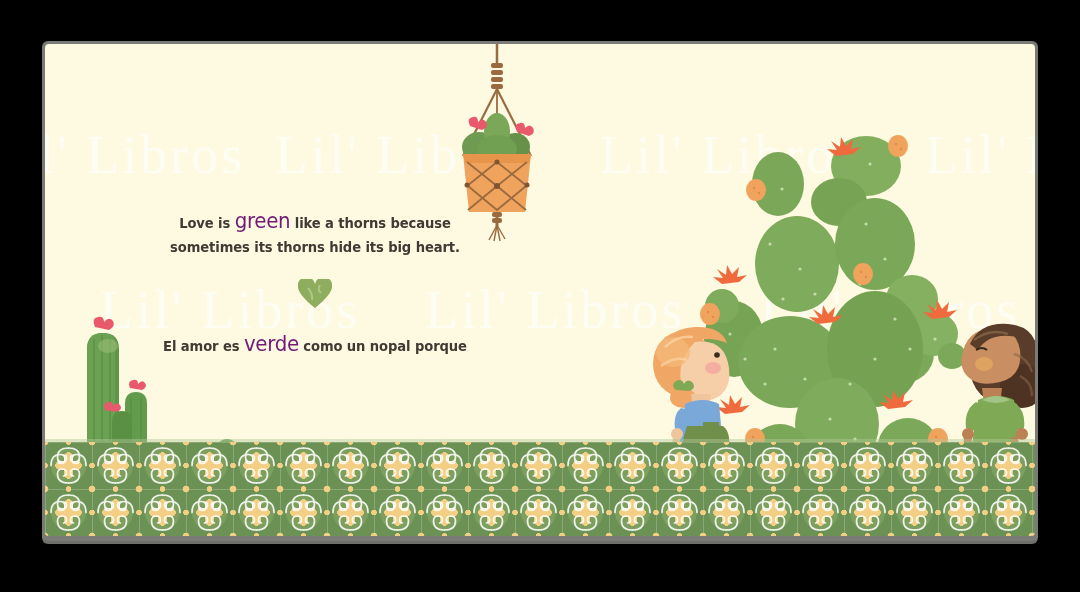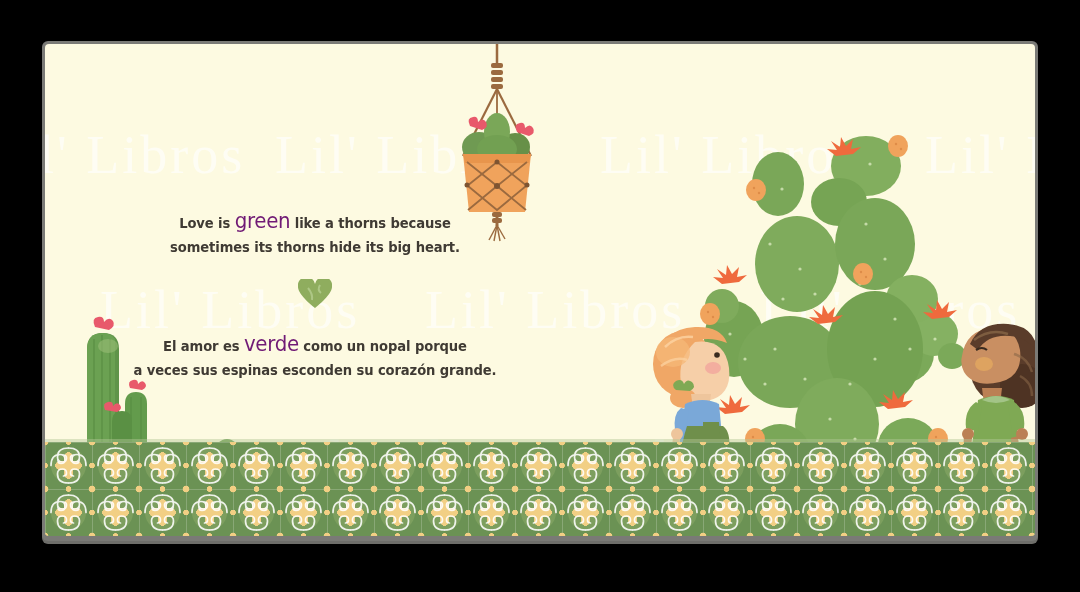--- a/index.html
+++ b/index.html
@@ -482,18 +482,17 @@
     <div id="heart-divider">
       <svg width="34" height="30" viewBox="0 0 34 30">
         <path d="M17 29 C 3 18, 0 11, 0 8 A 8 8 0 0 1 17 5 A 8 8 0 0 1 34 8 C 34 11, 31 18, 17 29 Z" fill="#8fad5e"></path>
         <path d="M10 9 q5 6 4 12" stroke="#b3cb8c" stroke-width="2" fill="none" opacity="0.85"></path>
         <path d="M22 6 q-3 5 1 8" stroke="#b3cb8c" stroke-width="2" fill="none" opacity="0.85"></path>
       </svg>
     </div>
 
     <p class="verse" id="verse-es">
       <span>El amor es </span><span class="hl">verde</span><span> como un nopal porque</span><br>
-      <span>a veces sus espinas esconden su corazón grande.</span>
     </p>
 
   </div>
 
 </div>
 
 </body></html>

